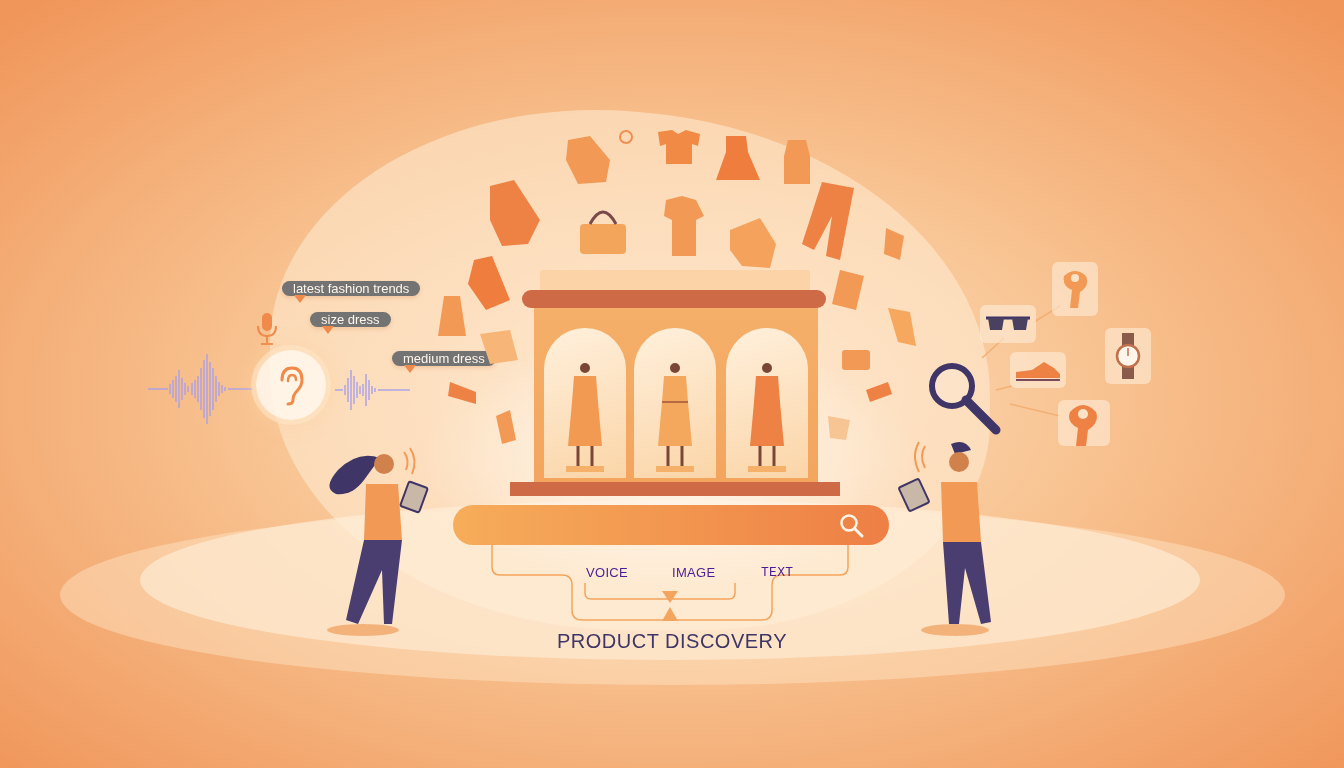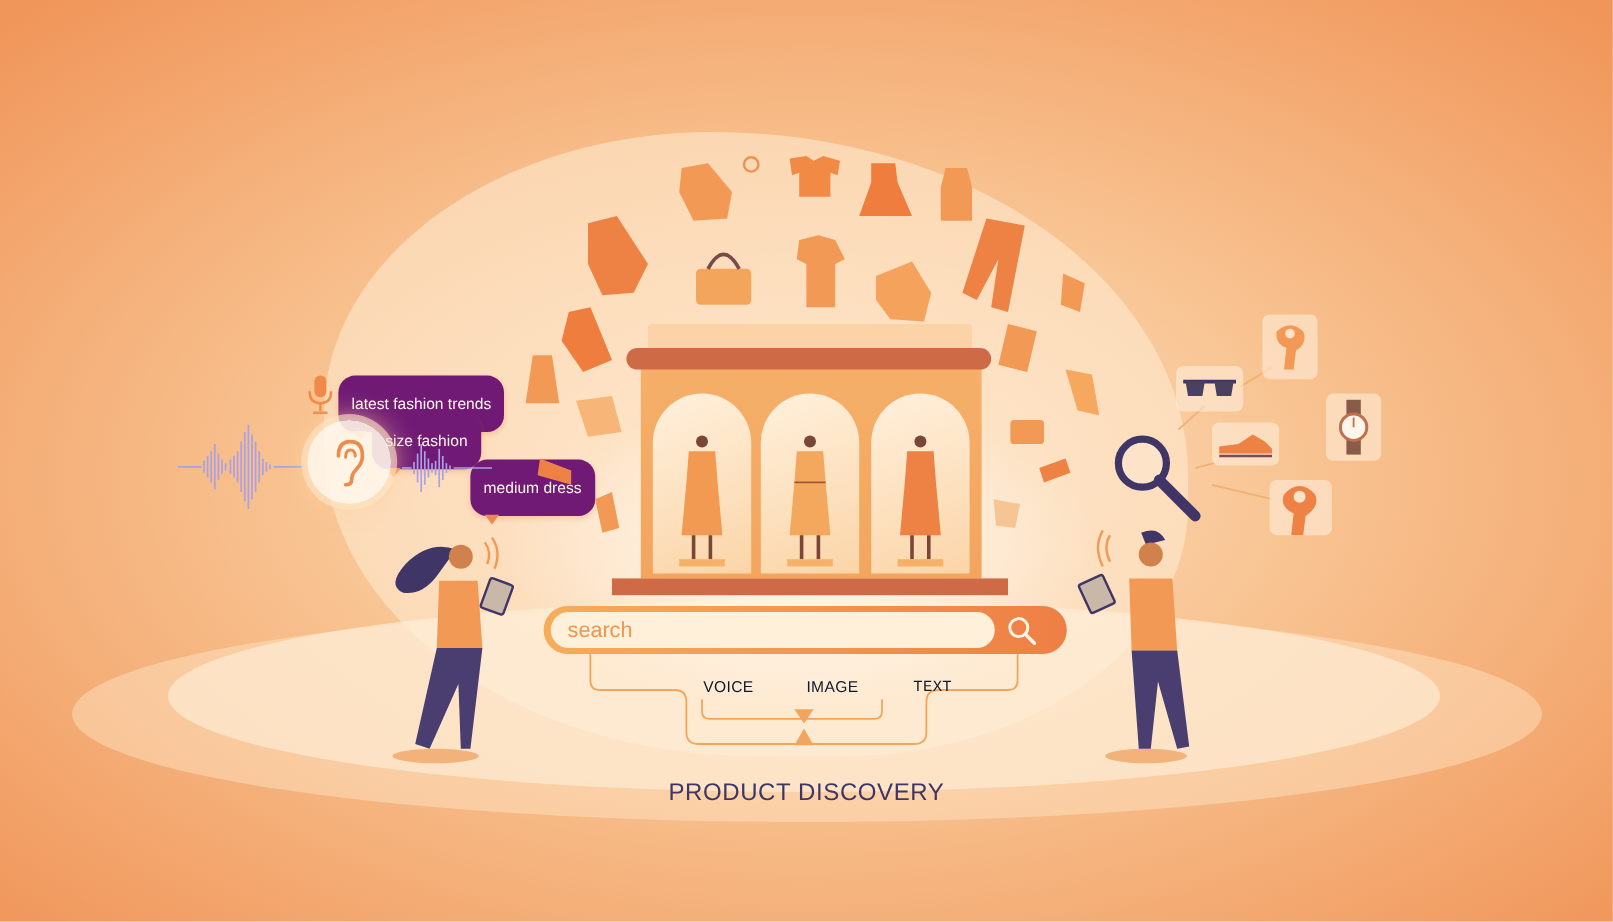--- a/index.html
+++ b/index.html
@@ -1,38 +1,38 @@
 <!DOCTYPE html>
 <html><head>
 <meta charset="utf-8">
 <style>
   html,body{margin:0;padding:0;}
   body{width:1344px;height:768px;overflow:hidden;position:relative;
     font-family:"Liberation Sans",sans-serif;
     background:radial-gradient(ellipse 70% 70% at 50% 52%, #fde3c6 0%, #f8c391 45%, #f0965a 100%);}
   .abs{position:absolute;}
   .blob{position:absolute;border-radius:50%;}
-  .bubble{position:absolute;background:#701a75;color:#fff6ec;font-size:13px;padding:16px 11px;border-radius:14px;white-space:nowrap;box-shadow:0 2px 4px rgba(200,100,40,.2);margin-top:32px;}
+  .bubble{position:absolute;background:#737373;color:#fff6ec;font-size:13px;padding:0 11px;border-radius:14px;white-space:nowrap;box-shadow:0 2px 4px rgba(200,100,40,.2);}
   .bubble:after{content:"";position:absolute;left:12px;bottom:-7px;border-left:6px solid transparent;border-right:6px solid transparent;border-top:8px solid #ef8a4a;}
   .search{position:absolute;left:453px;top:505px;width:436px;height:40px;border-radius:22px;background:linear-gradient(90deg,#f6ad5a,#ee7f45);}
   .search-field{position:absolute;left:6px;top:5px;width:370px;height:30px;border-radius:16px;background:#fff1d9;color:#f0954c;font-size:18px;line-height:30px;padding-left:14px;box-sizing:border-box;}
-  .tag{position:absolute;font-size:13px;color:#0f172a;letter-spacing:.3px;}
-  .title{position:absolute;left:557px;top:630px;font-size:20px;color:#3f3566;letter-spacing:.5px;margin-top:20px;}
+  .tag{position:absolute;font-size:13px;color:#4c1d95;letter-spacing:.3px;}
+  .title{position:absolute;left:557px;top:630px;font-size:20px;color:#3f3566;letter-spacing:.5px;}
   .item-card{position:absolute;background:rgba(255,240,224,.55);border-radius:6px;}
 </style>
 </head>
 <body>
 
 <div class="blob" style="left:270px;top:110px;width:720px;height:520px;border-radius:45% 55% 40% 50%;background:rgba(255,236,214,.55);"></div>
 <div class="blob" style="left:60px;top:505px;width:1225px;height:180px;background:rgba(255,230,200,.45);"></div>
 <div class="blob" style="left:140px;top:500px;width:1060px;height:160px;background:rgba(255,240,220,.6);"></div>
 <div class="blob" style="left:420px;top:330px;width:500px;height:260px;background:radial-gradient(ellipse,#fff8ee 0%,rgba(255,245,230,0) 70%);"></div>
 
 <div class="bubble" style="left:282px;top:281px;">latest fashion trends</div>
-<div class="bubble" style="left:310px;top:312px;">size fashion</div>
+<div class="bubble" style="left:310px;top:312px;">size dress</div>
 <div class="bubble" style="left:392px;top:351px;">medium dress</div>
 
 <svg class="abs" style="left:256px;top:312px" width="22" height="34" viewBox="0 0 22 34">
   <rect x="6" y="1" width="10" height="18" rx="5" fill="#ef8a4a"></rect>
   <path d="M2 14 Q2 24 11 24 Q20 24 20 14" stroke="#ef8a4a" stroke-width="2" fill="none"></path>
   <line x1="11" y1="24" x2="11" y2="31" stroke="#ef8a4a" stroke-width="2"></line>
   <line x1="5" y1="32" x2="17" y2="32" stroke="#ef8a4a" stroke-width="2"></line>
 </svg>
 
 <svg class="abs" style="left:148px;top:350px" width="105" height="78" viewBox="0 0 105 78">
@@ -156,21 +156,20 @@
   <svg class="abs" style="left:234px;top:92px" width="46" height="112" viewBox="0 0 46 112">
       <circle cx="23" cy="6" r="5" fill="#7a4636"></circle>
       <path d="M12 14 L34 14 L36 40 L40 84 L6 84 L10 40 Z" fill="#ee8244"></path>
       <line x1="16" y1="84" x2="16" y2="104" stroke="#7a4636" stroke-width="3"></line>
       <line x1="30" y1="84" x2="30" y2="104" stroke="#7a4636" stroke-width="3"></line>
       <rect x="4" y="104" width="38" height="6" fill="#f5b06a"></rect>
     </svg>
 </div>
 
 <div class="search">
-  <div class="search-field">search</div>
   <svg class="abs" style="left:386px;top:8px" width="26" height="26" viewBox="0 0 26 26">
     <circle cx="10" cy="10" r="7.5" stroke="#fff4e6" stroke-width="2.5" fill="none"></circle>
     <line x1="15.5" y1="15.5" x2="23" y2="23" stroke="#fff4e6" stroke-width="3" stroke-linecap="round"></line>
   </svg>
 </div>
 
 <svg class="abs" style="left:480px;top:545px" width="380" height="90" viewBox="0 0 380 90">
   <g stroke="#f3a55e" stroke-width="1.5" fill="none">
     <path d="M12 0 L12 22 Q12 30 20 30 L82 30 Q92 30 92 40 L92 65 Q92 75 102 75 L282 75 Q292 75 292 65 L292 40 Q292 30 302 30 L360 30 Q368 30 368 22 L368 0"></path>
     <path d="M105 38 L105 48 Q105 54 111 54 L249 54 Q255 54 255 48 L255 38"></path>

